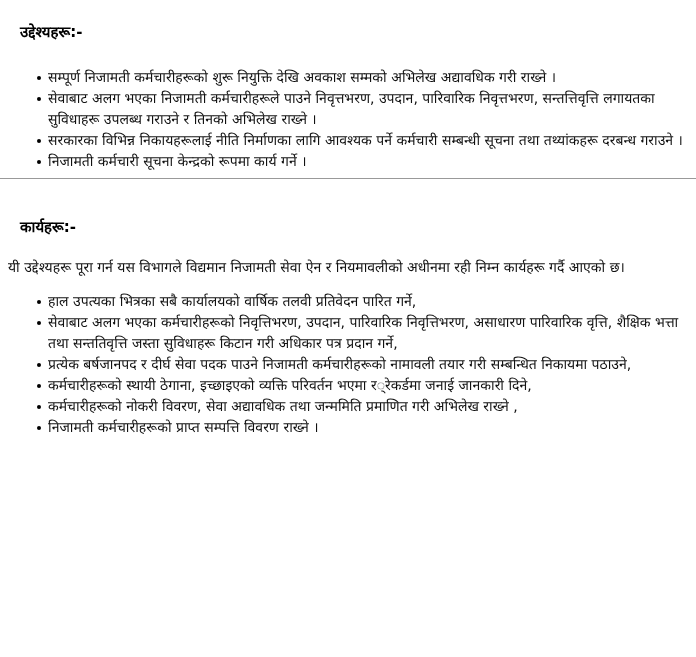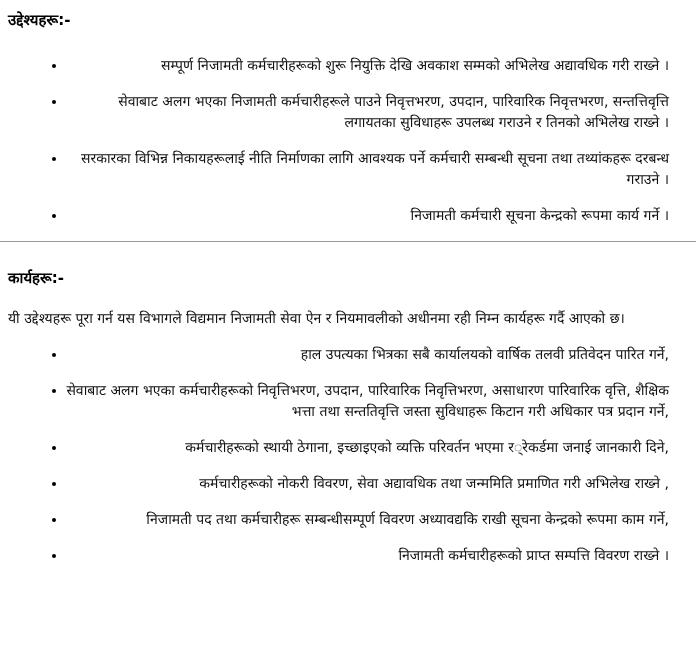--- a/index.html
+++ b/index.html
@@ -13,42 +13,41 @@
     overflow: hidden;
     color: #111111;
     font-family: "DejaVu Sans", "Liberation Sans", sans-serif;
     font-size: 14px;
     line-height: 21px;
   }
   .content {
     padding: 0 12px 0 8px;
   }
   .section-heading {
-    margin: 0;
+    margin: 12px;
     padding-top: 10px;
     font-size: 15px;
     font-weight: bold;
     color: #000000;
   }
   .section-heading.second {
     padding-top: 26px;
   }
   ul.bullet-list {
     list-style: none;
     margin: 24px 0 0 0;
     padding: 0;
   }
   ul.bullet-list.functions {
     margin-top: 13px;
   }
   ul.bullet-list li {
     position: relative;
     padding-left: 40px;
-    margin: 15px;
-    text-align: right;
+    margin: 0;
   }
   ul.bullet-list li::before {
     content: "";
     position: absolute;
     left: 29px;
     top: 9px;
     width: 4px;
     height: 4px;
     border-radius: 50%;
     background: #000000;
@@ -80,19 +79,19 @@
   </div>
 
   <hr class="divider">
 
   <div class="content">
     <h2 class="section-heading second">कार्यहरू:-</h2>
     <p class="intro-para">यी उद्देश्यहरू पूरा गर्न यस विभागले विद्यमान निजामती सेवा ऐन र नियमावलीको अधीनमा रही निम्न कार्यहरू गर्दै आएको छ।</p>
     <ul class="bullet-list functions">
       <li>हाल उपत्यका भित्रका सबै कार्यालयको वार्षिक तलवी प्रतिवेदन पारित गर्ने,</li>
       <li>सेवाबाट अलग भएका कर्मचारीहरूको निवृत्तिभरण, उपदान, पारिवारिक निवृत्तिभरण, असाधारण पारिवारिक वृत्ति, शैक्षिक भत्ता तथा सन्ततिवृत्ति जस्ता सुविधाहरू किटान गरी अधिकार पत्र प्रदान गर्ने,</li>
+      <li>प्रत्येक बर्षजानपद र दीर्घ सेवा पदक पाउने निजामती कर्मचारीहरूको नामावली तयार गरी सम्बन्धित निकायमा पठाउने,</li>
       <li>कर्मचारीहरूको स्थायी ठेगाना, इच्छाइएको व्यक्ति परिवर्तन भएमा र◌्रेकर्डमा जनाई जानकारी दिने,</li>
       <li>कर्मचारीहरूको नोकरी विवरण, सेवा अद्यावधिक तथा जन्ममिति प्रमाणित गरी अभिलेख राख्ने ,</li>
-      <li>निजामती पद तथा कर्मचारीहरू सम्बन्धीसम्पूर्ण विवरण अध्यावद्यकि राखी सूचना केन्द्रको रूपमा काम गर्ने,</li>
       <li>निजामती कर्मचारीहरूको प्राप्त सम्पत्ति विवरण राख्ने ।</li>
     </ul>
   </div>
 </main>
 
 </body></html>

